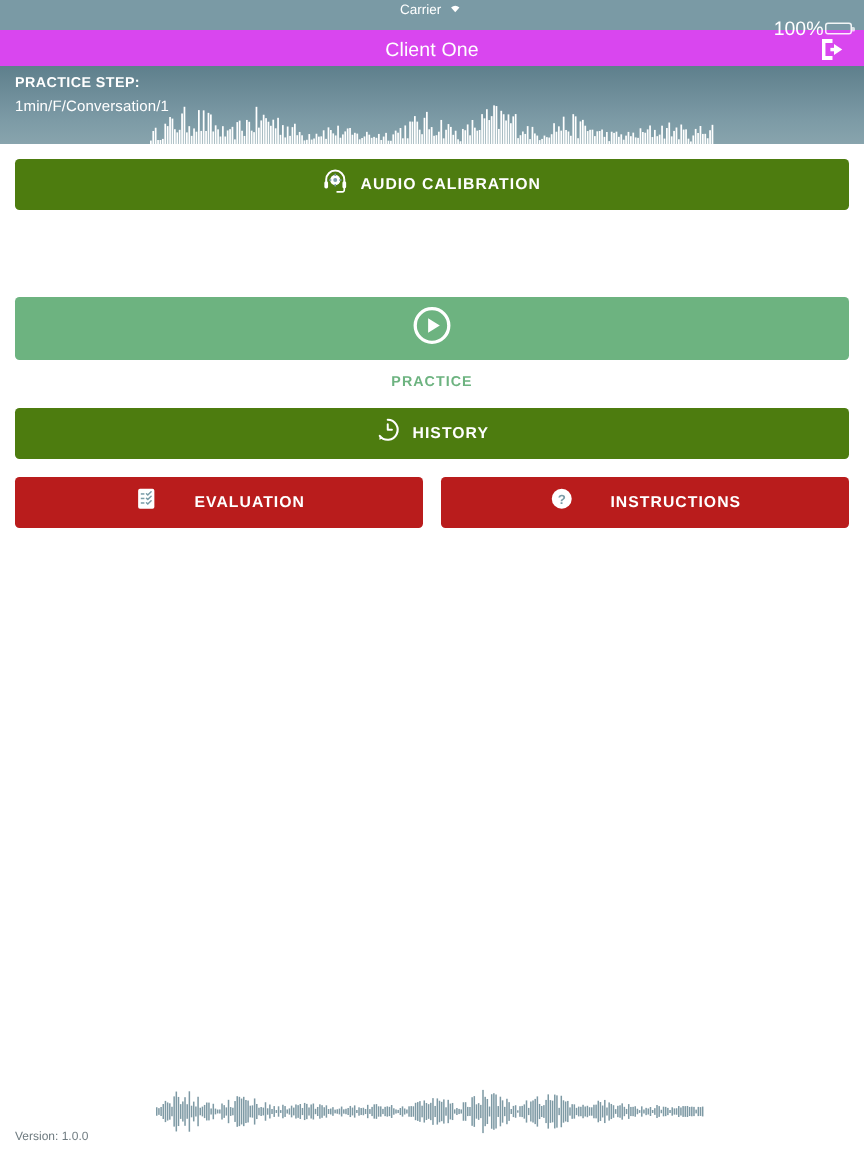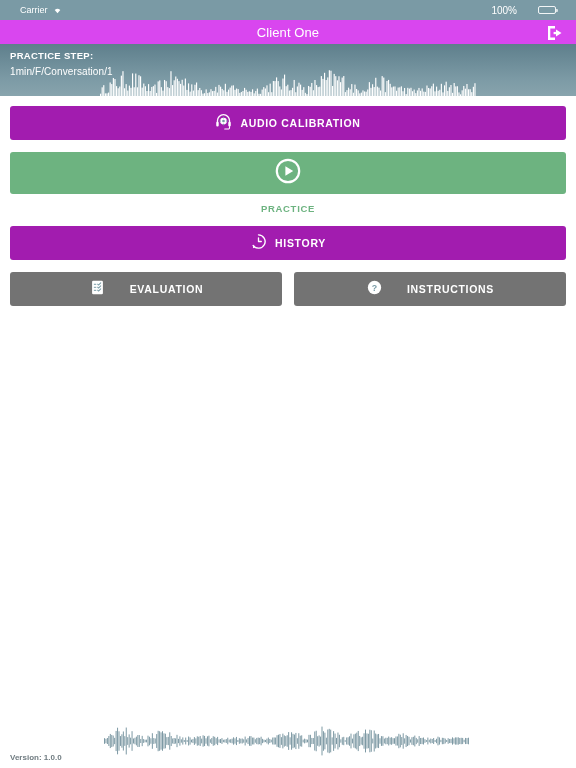--- a/index.html
+++ b/index.html
@@ -19,43 +19,44 @@
   
   .status-bar {
     position: absolute;
     top: 0; left: 0; right: 0;
     height: 20px;
     background: #7a9aa5;
     color: #ffffff;
     font-size: 9px;
     display: flex;
     align-items: center;
-    padding: 0 20px;
+    padding: 0 8px;
     box-sizing: border-box;
+    flex-direction: column;
   }
   .status-left {
     display: flex;
     align-items: center;
     gap: 4px;
     flex: 0 0 auto;
   }
   .status-center {
     position: absolute;
     left: 0; right: 0;
     text-align: center;
     font-weight: bold;
     font-size: 9px;
     pointer-events: none;
   }
   .status-right {
     margin-left: auto;
     display: flex;
     align-items: center;
-    gap: 21px;
-    font-size: 10px;
+    gap: 1px;
+    font-size: 13px;
     z-index: 2;
   }
   .wifi-icon { display:block; }
   .battery {
     width: 18px; height: 8px;
     border: 1px solid rgba(255,255,255,0.9);
     border-radius: 2px;
     position: relative;
     box-sizing: border-box;
     padding: 1px;
@@ -144,40 +145,40 @@
   .btn-row {
     display: flex;
     gap: 12px;
     padding: 0 10px;
     box-sizing: border-box;
   }
 
   .wide-button {
     margin: 10px 10px 0 10px;
     height: 34px;
-    background: #a21caf;
+    background: #4d7c0f;
     border-radius: 3px;
     display: flex;
     align-items: center;
     justify-content: center;
     gap: 8px;
     cursor: pointer;
     user-select: none;
   }
   .wide-button .btn-text {
     color: #ffffff;
     font-size: 10.5px;
     font-weight: bold;
     letter-spacing: 0.7px;
   }
 
   .half-button {
     flex: 1;
     height: 34px;
-    background: #737373;
+    background: #b91c1c;
     border-radius: 3px;
     display: flex;
     align-items: center;
     justify-content: center;
     gap: 24px;
     cursor: pointer;
     user-select: none;
   }
   .half-button .btn-text {
     color: #ffffff;
@@ -185,20 +186,21 @@
     font-weight: bold;
     letter-spacing: 0.7px;
   }
 
   
   .mode-row {
     display: flex;
     gap: 26px;
     padding: 12px 10px 0 10px;
     box-sizing: border-box;
+    margin-top: 46px;
   }
   .mode-col {
     flex: 1;
     display: flex;
     flex-direction: column;
     align-items: center;
   }
   .mode-tile {
     width: 100%;
     height: 42px;
@@ -229,21 +231,20 @@
     bottom: 10px;
     width: 366px;
     height: 34px;
   }
   .version-text {
     position: absolute;
     left: 10px;
     bottom: 6px;
     font-size: 8px;
     color: #6f7b80;
-    font-weight: bold;
   }
 </style>
 </head>
 <body>
 
 <div class="status-bar">
   <div class="status-left">
     <span>Carrier</span>
     <span class="wifi-icon">
       <svg width="11" height="9" viewBox="0 0 11 9">

